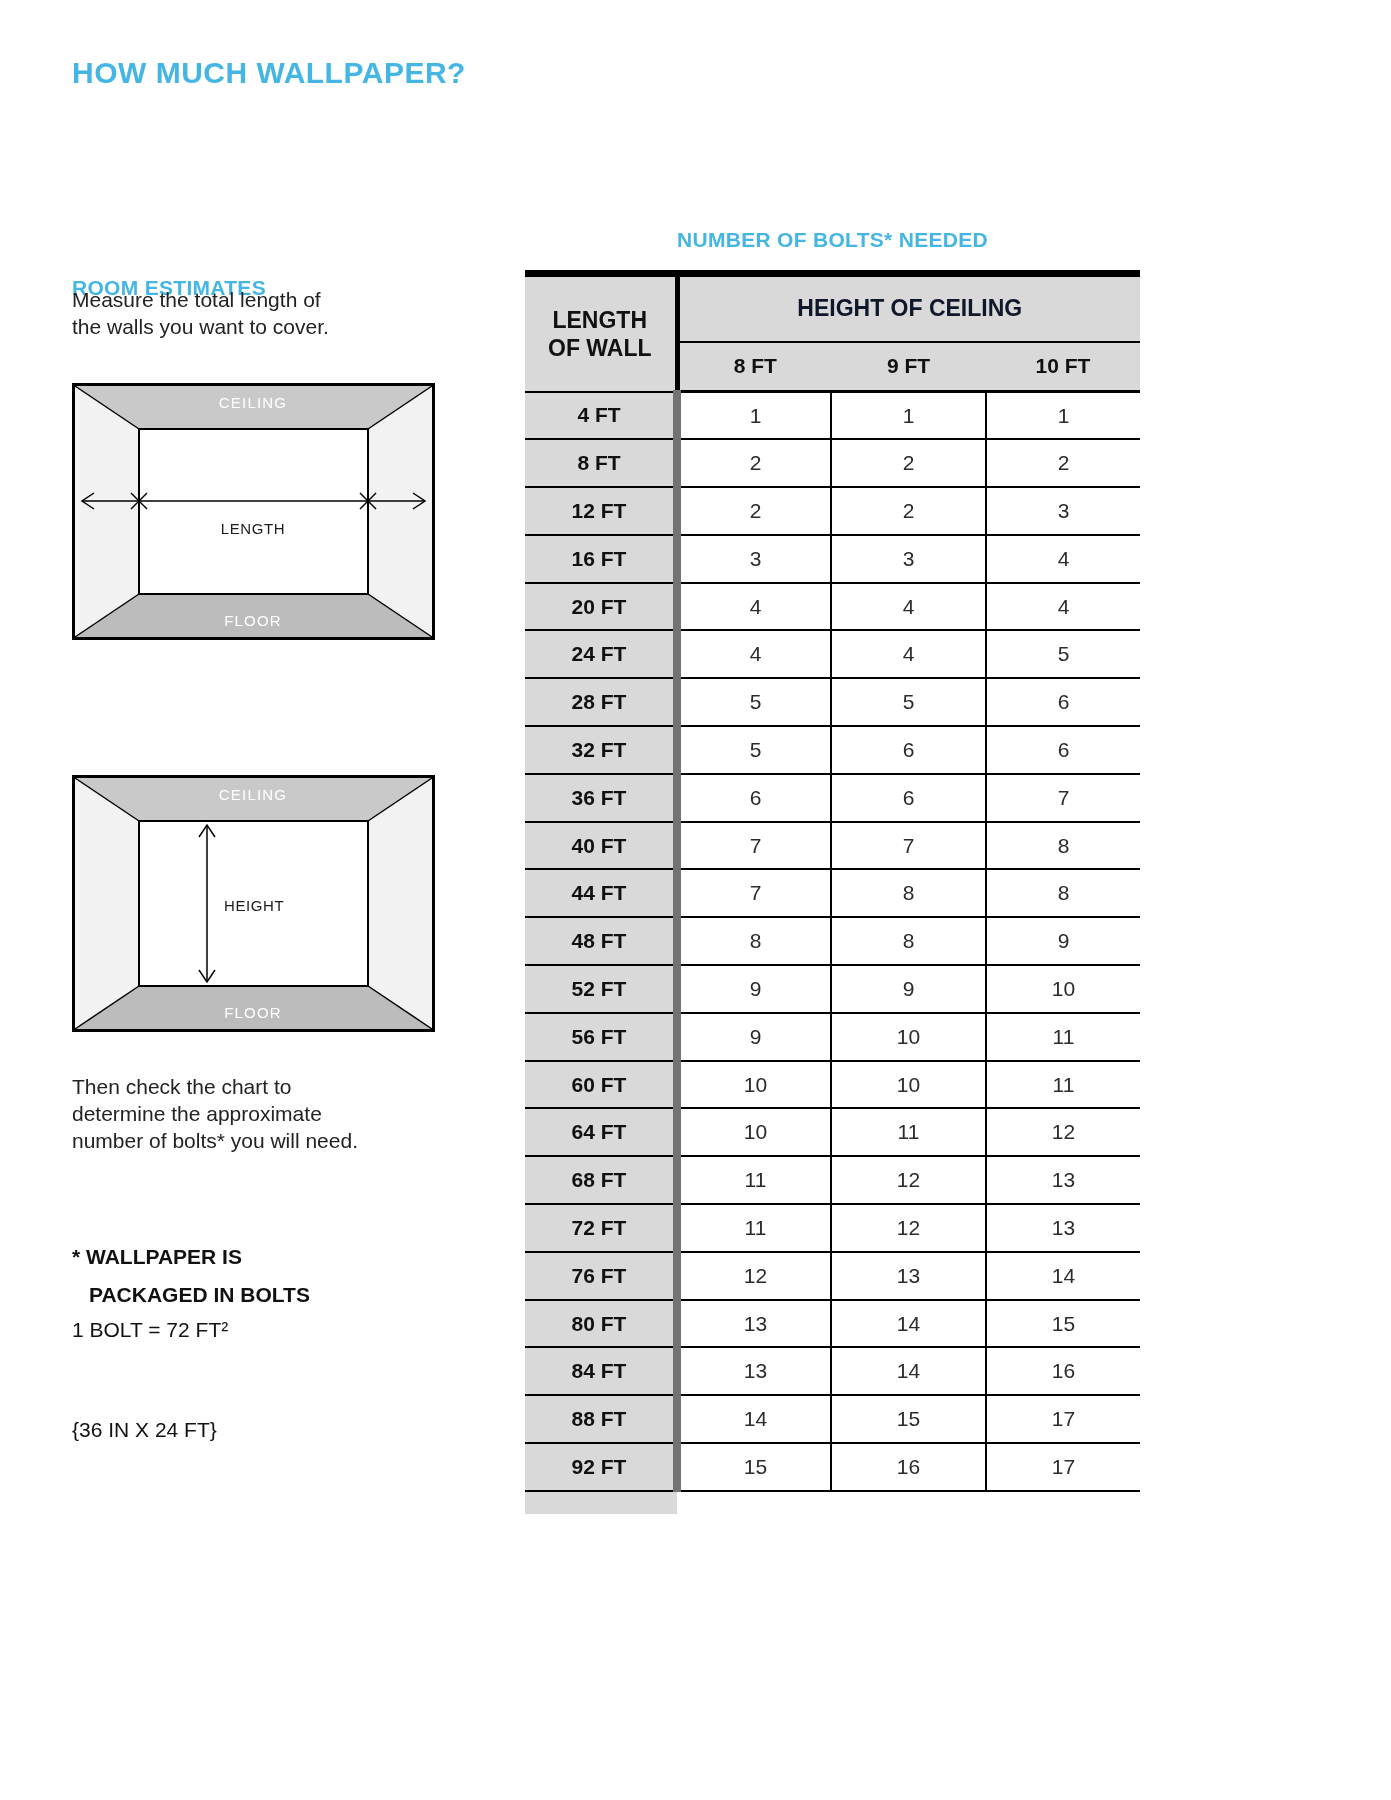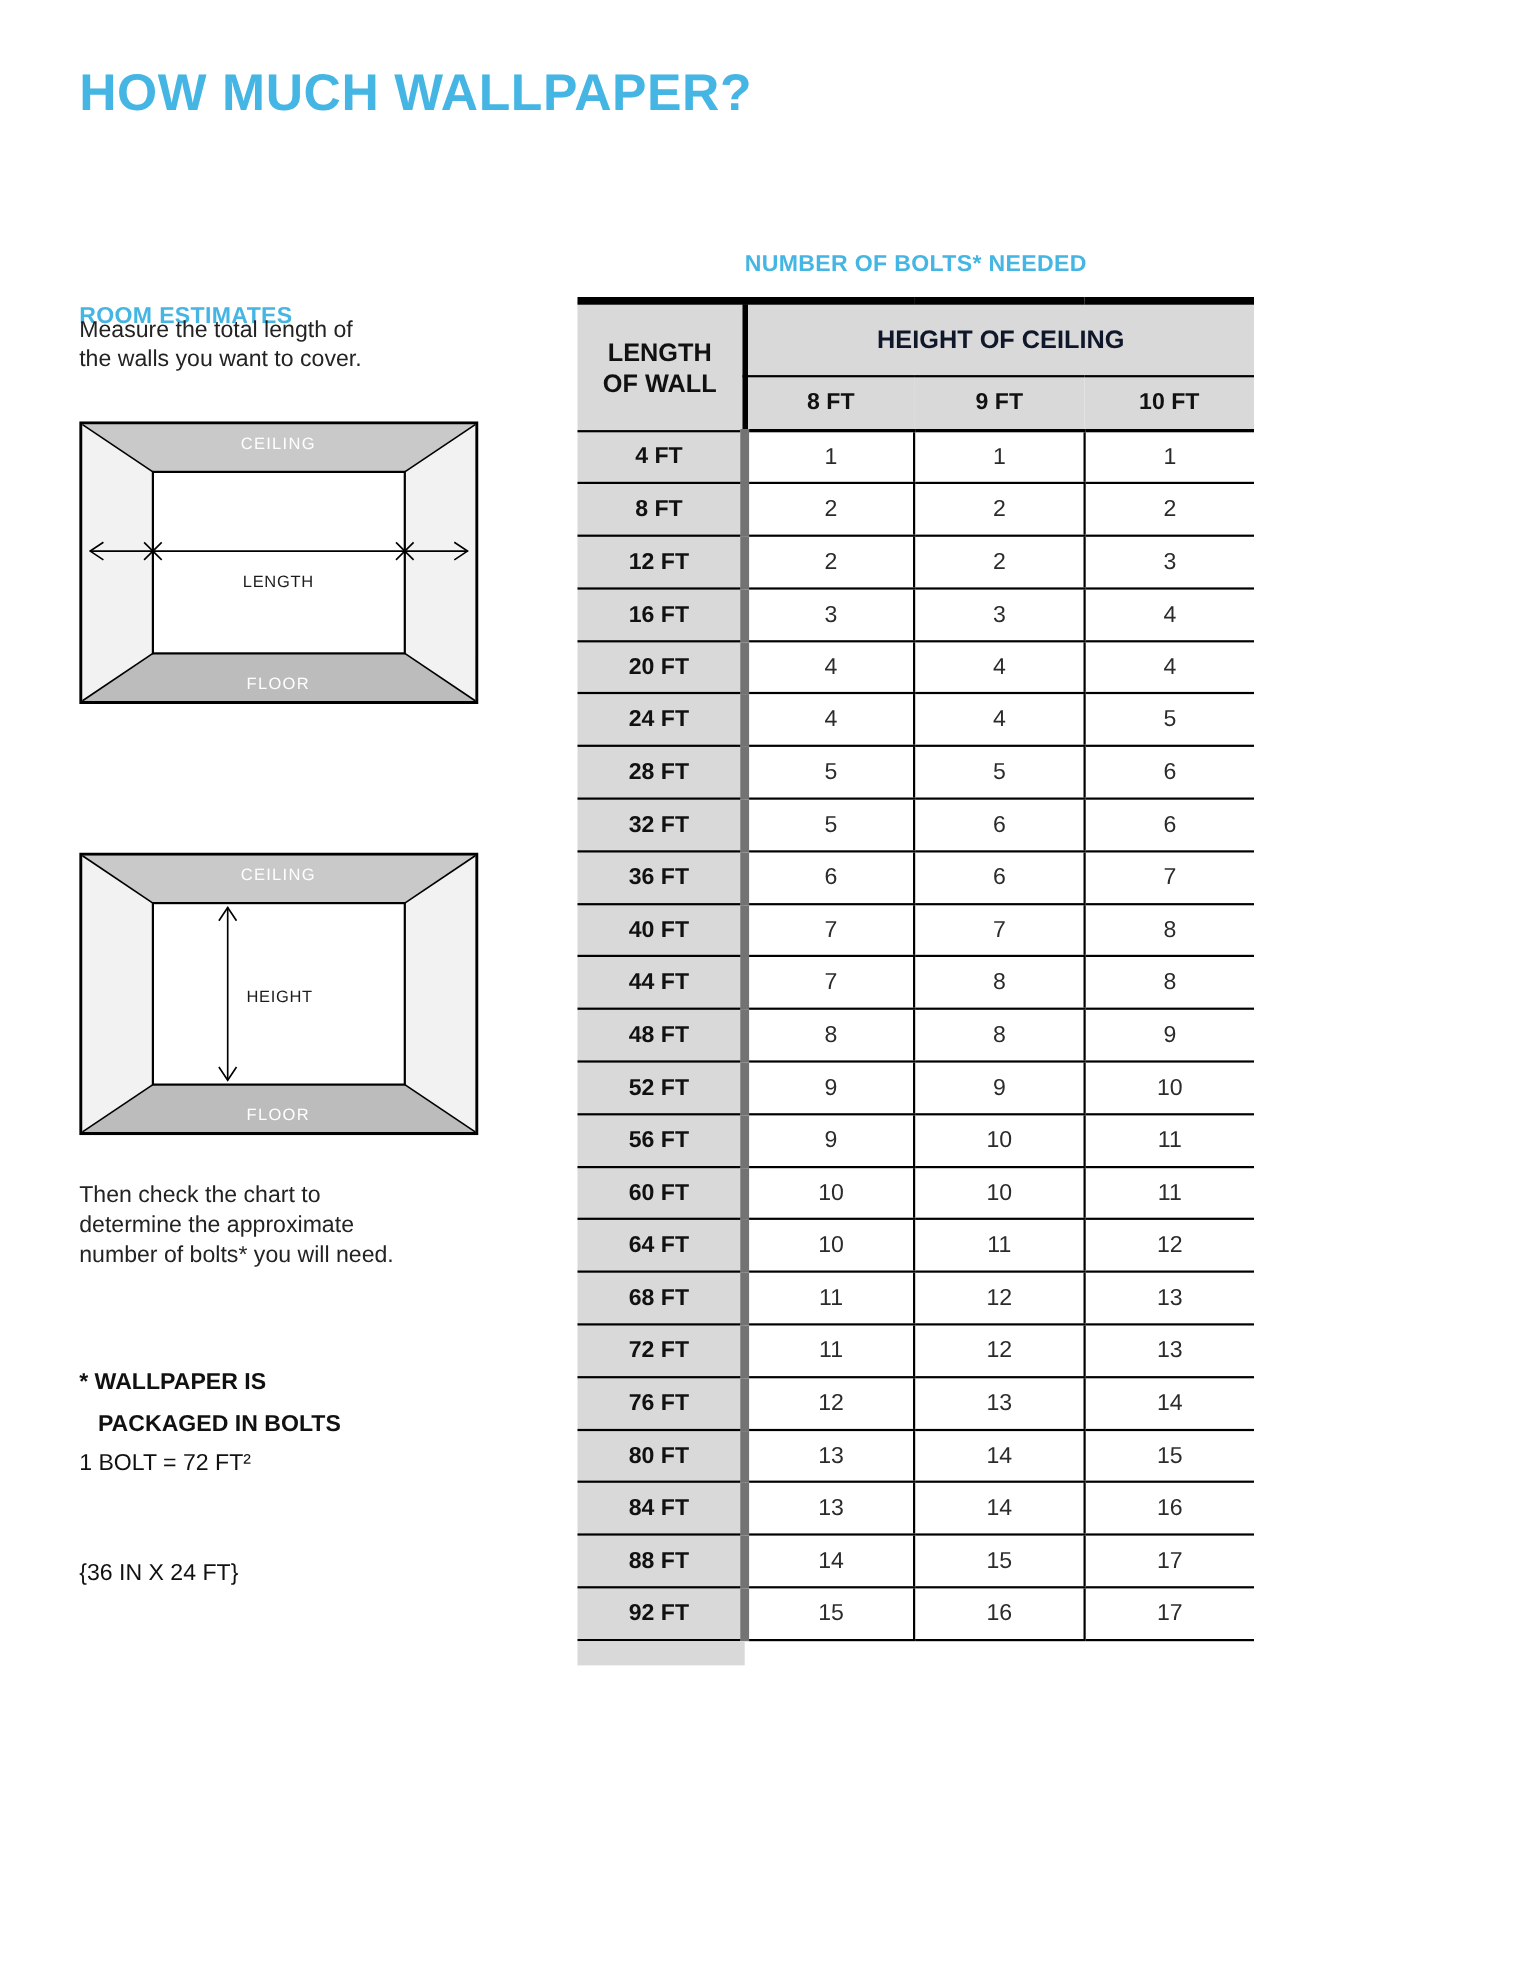--- a/index.html
+++ b/index.html
@@ -18,21 +18,21 @@
     position: relative;
     width: 1391px;
     height: 1800px;
     background: #ffffff;
     overflow: hidden;
   }
   .title {
     position: absolute;
     left: 72px;
     top: 56px;
-    font-size: 47px;
+    font-size: 30px;
     font-weight: bold;
     letter-spacing: 0.5px;
     color: var(--accent);
   }
   .section-heading {
     position: absolute;
     font-size: 21px;
     font-weight: bold;
     letter-spacing: 0.3px;
     color: var(--accent);

